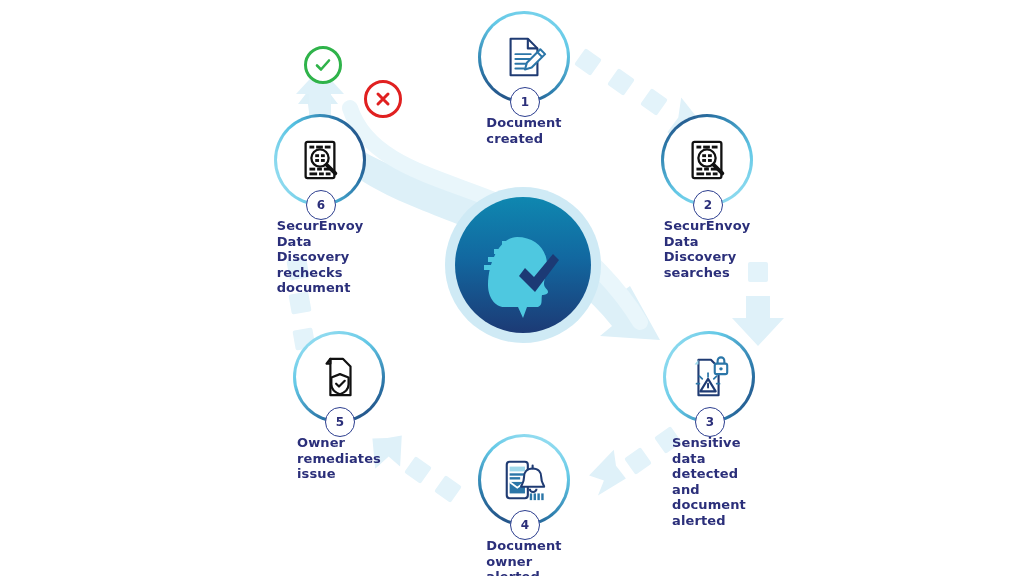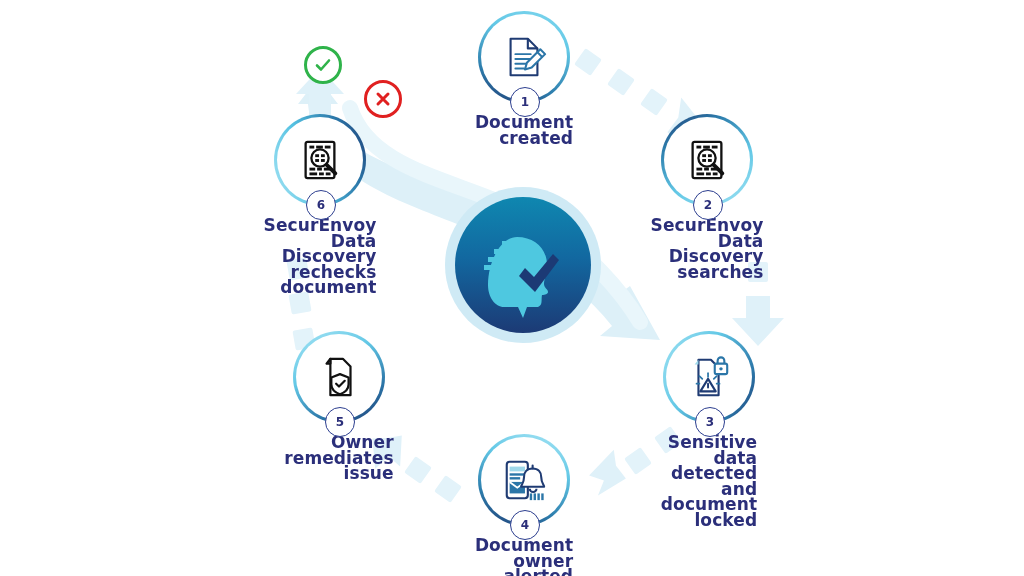--- a/index.html
+++ b/index.html
@@ -38,22 +38,22 @@
     width:28px;height:28px;border-radius:50%;
     background:#fff;border:1.6px solid #2c3e8f;
     display:flex;align-items:center;justify-content:center;
     font-size:12px;font-weight:bold;color:#2b2f7a;
     font-family:"DejaVu Sans", sans-serif;
     z-index:4;
   }
   .caption{
     position:absolute;left:50%;top:50%;margin-top:58px;
     transform:translateX(-50%);
-    text-align:right;white-space:pre-line;
-    color:#2b2f7a;font-weight:bold;font-size:17px;line-height:15.5px;
+    text-align:left;white-space:pre-line;
+    color:#2b2f7a;font-weight:bold;font-size:13px;line-height:15.5px;
     letter-spacing:0.1px;
     font-family:"DejaVu Sans", sans-serif;
   }
 
   
   .logo-outer{
     position:absolute;left:523px;top:265px;
     width:156px;height:156px;margin-left:-78px;margin-top:-78px;
     border-radius:50%;
     background:#cfeaf5;
@@ -246,21 +246,21 @@
               <line x1="23" y1="20" x2="23" y2="24"></line>
               <line x1="11" y1="31" x2="14" y2="31"></line>
                 <line x1="35" y1="31" x2="32" y2="31"></line>
             </g>
           </svg>
         </div>
       </div>
       <div class="badge">3</div>
       <div class="caption">Sensitive data
 detected and
-document locked</div>
+document alerted</div>
     </div>
 
     <div class="node" style="left:524px;top:480px">
       <div class="ringwrap g4">
         <div class="inner">
           <svg class="glyph" viewBox="0 0 48 48">
             <rect x="6" y="5" width="22" height="38" rx="3" fill="#fff" stroke="#1f3b73" stroke-width="2.2"></rect>
             <rect x="9" y="10" width="16" height="5" fill="#9fd8ea"></rect>
             <rect x="9" y="17" width="16" height="2.5" fill="#2b76a8"></rect>
             <rect x="9" y="21" width="11" height="2.5" fill="#2b76a8"></rect>

